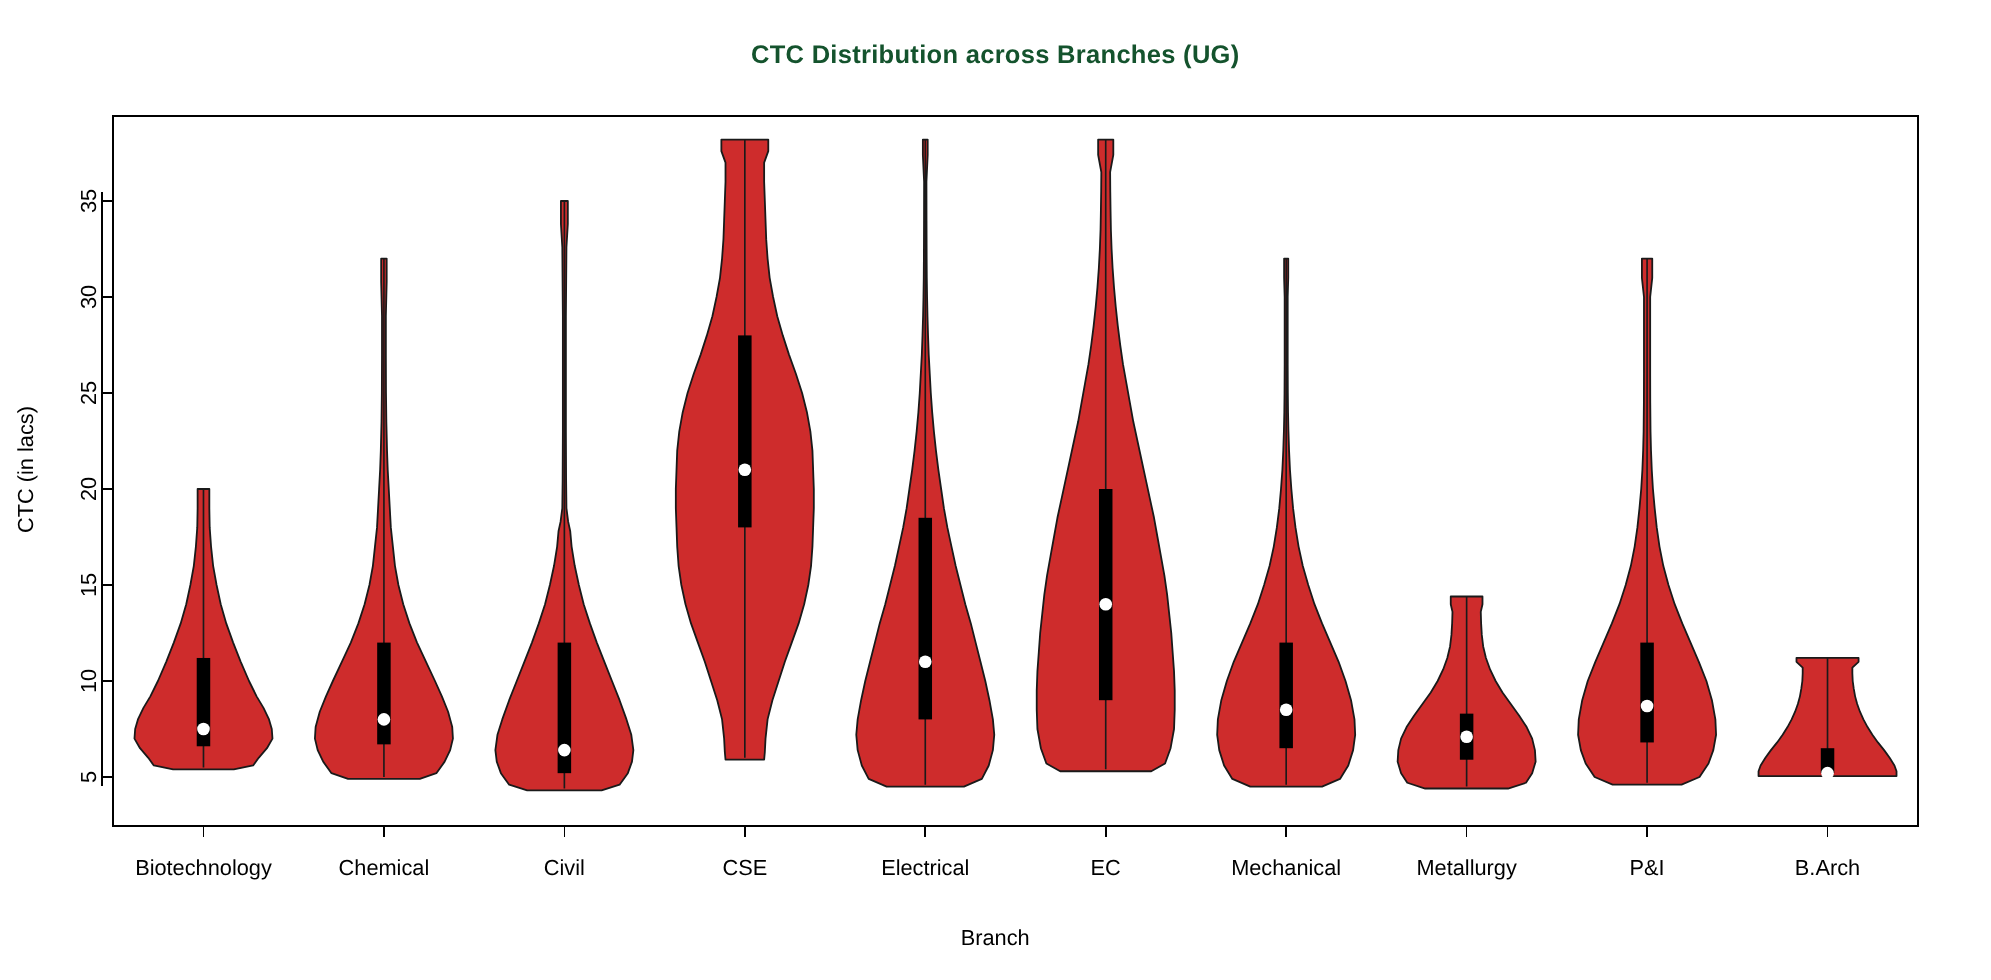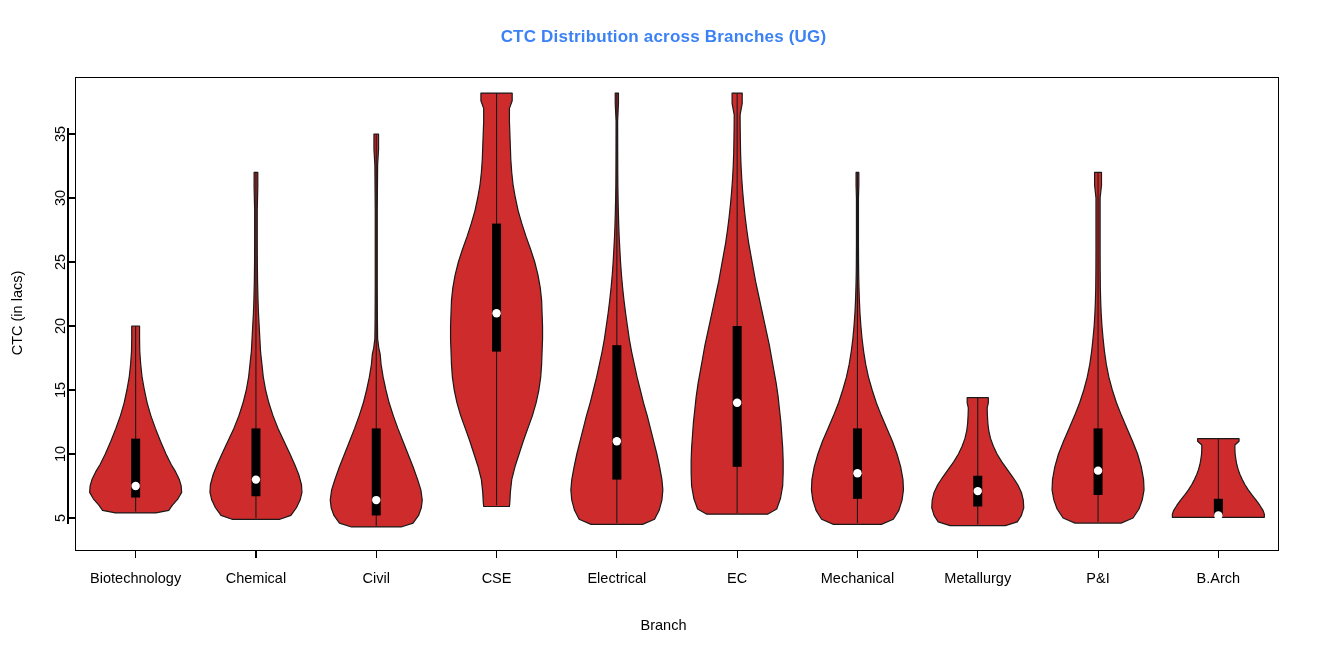--- a/index.html
+++ b/index.html
@@ -24,21 +24,21 @@
   #chart-title {
     position: absolute;
     left: 0;
     top: 27px;
     width: 1327px;
     text-align: center;
     font-family: "Liberation Sans", sans-serif;
     font-size: 17px;
     font-weight: bold;
     letter-spacing: 0.2px;
-    color: #3b82f6;
+    color: #14532d;
     white-space: nowrap;
   }
   #chart-svg {
     position: absolute;
     left: 0;
     top: 0;
   }
   .axis-line {
     stroke: #000000;
     stroke-width: 1.1;

